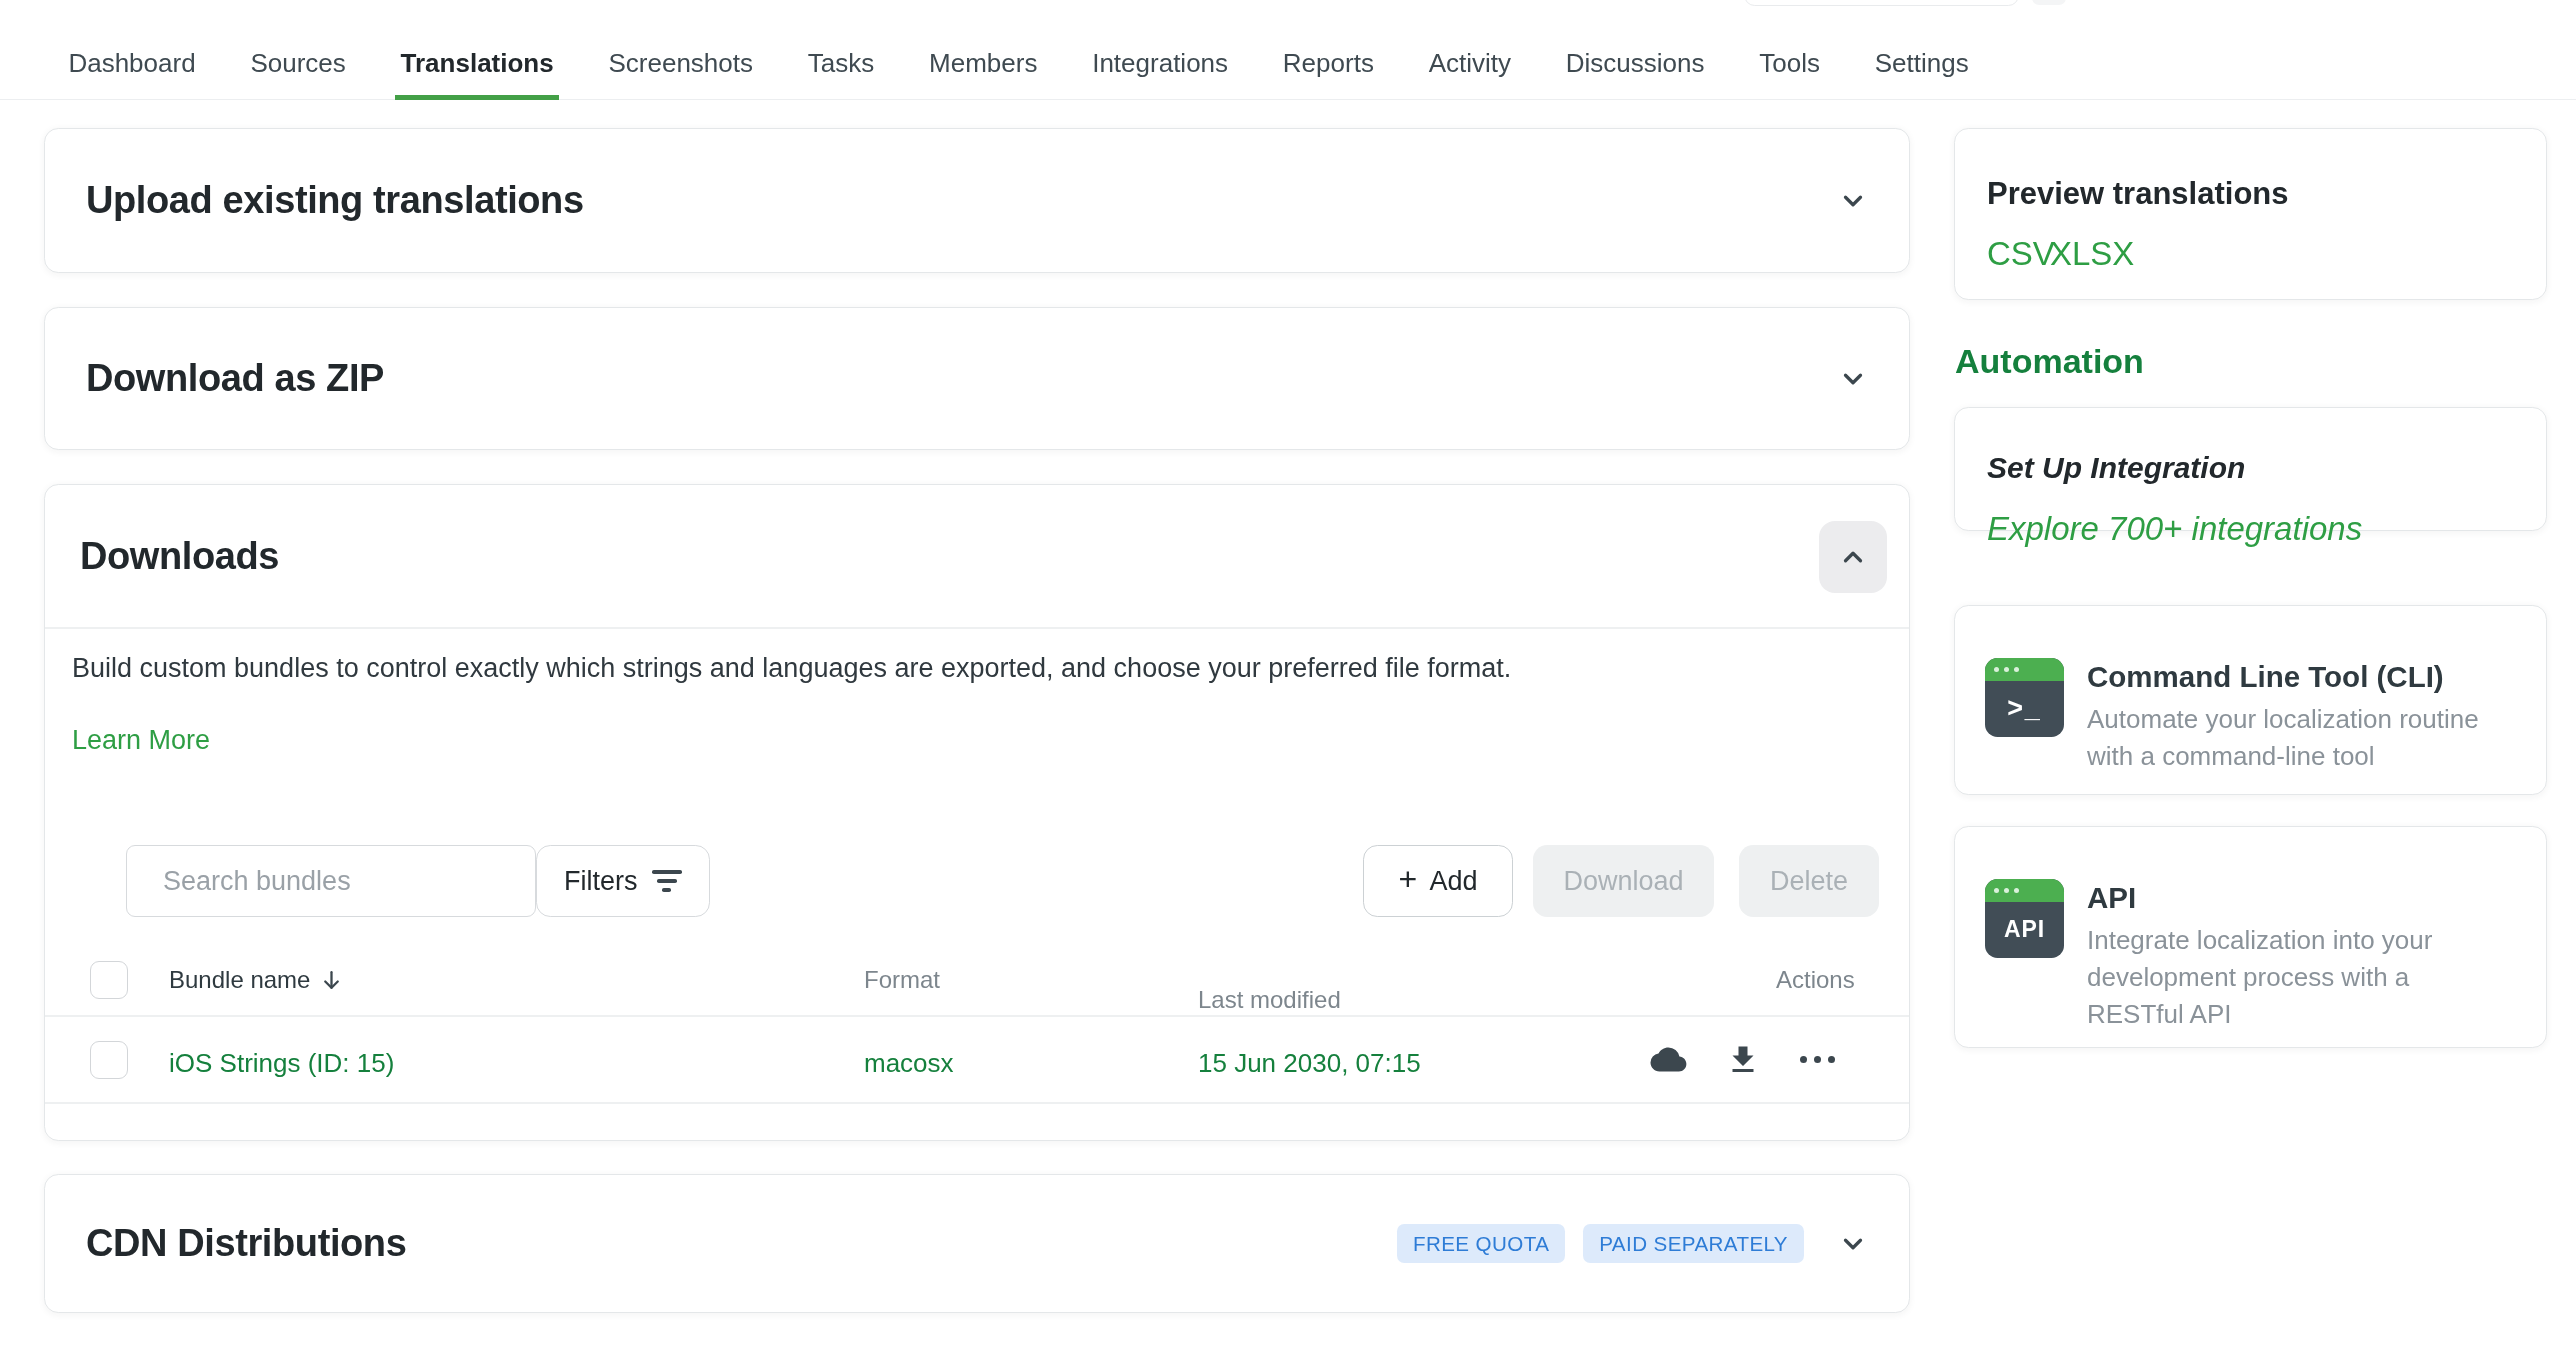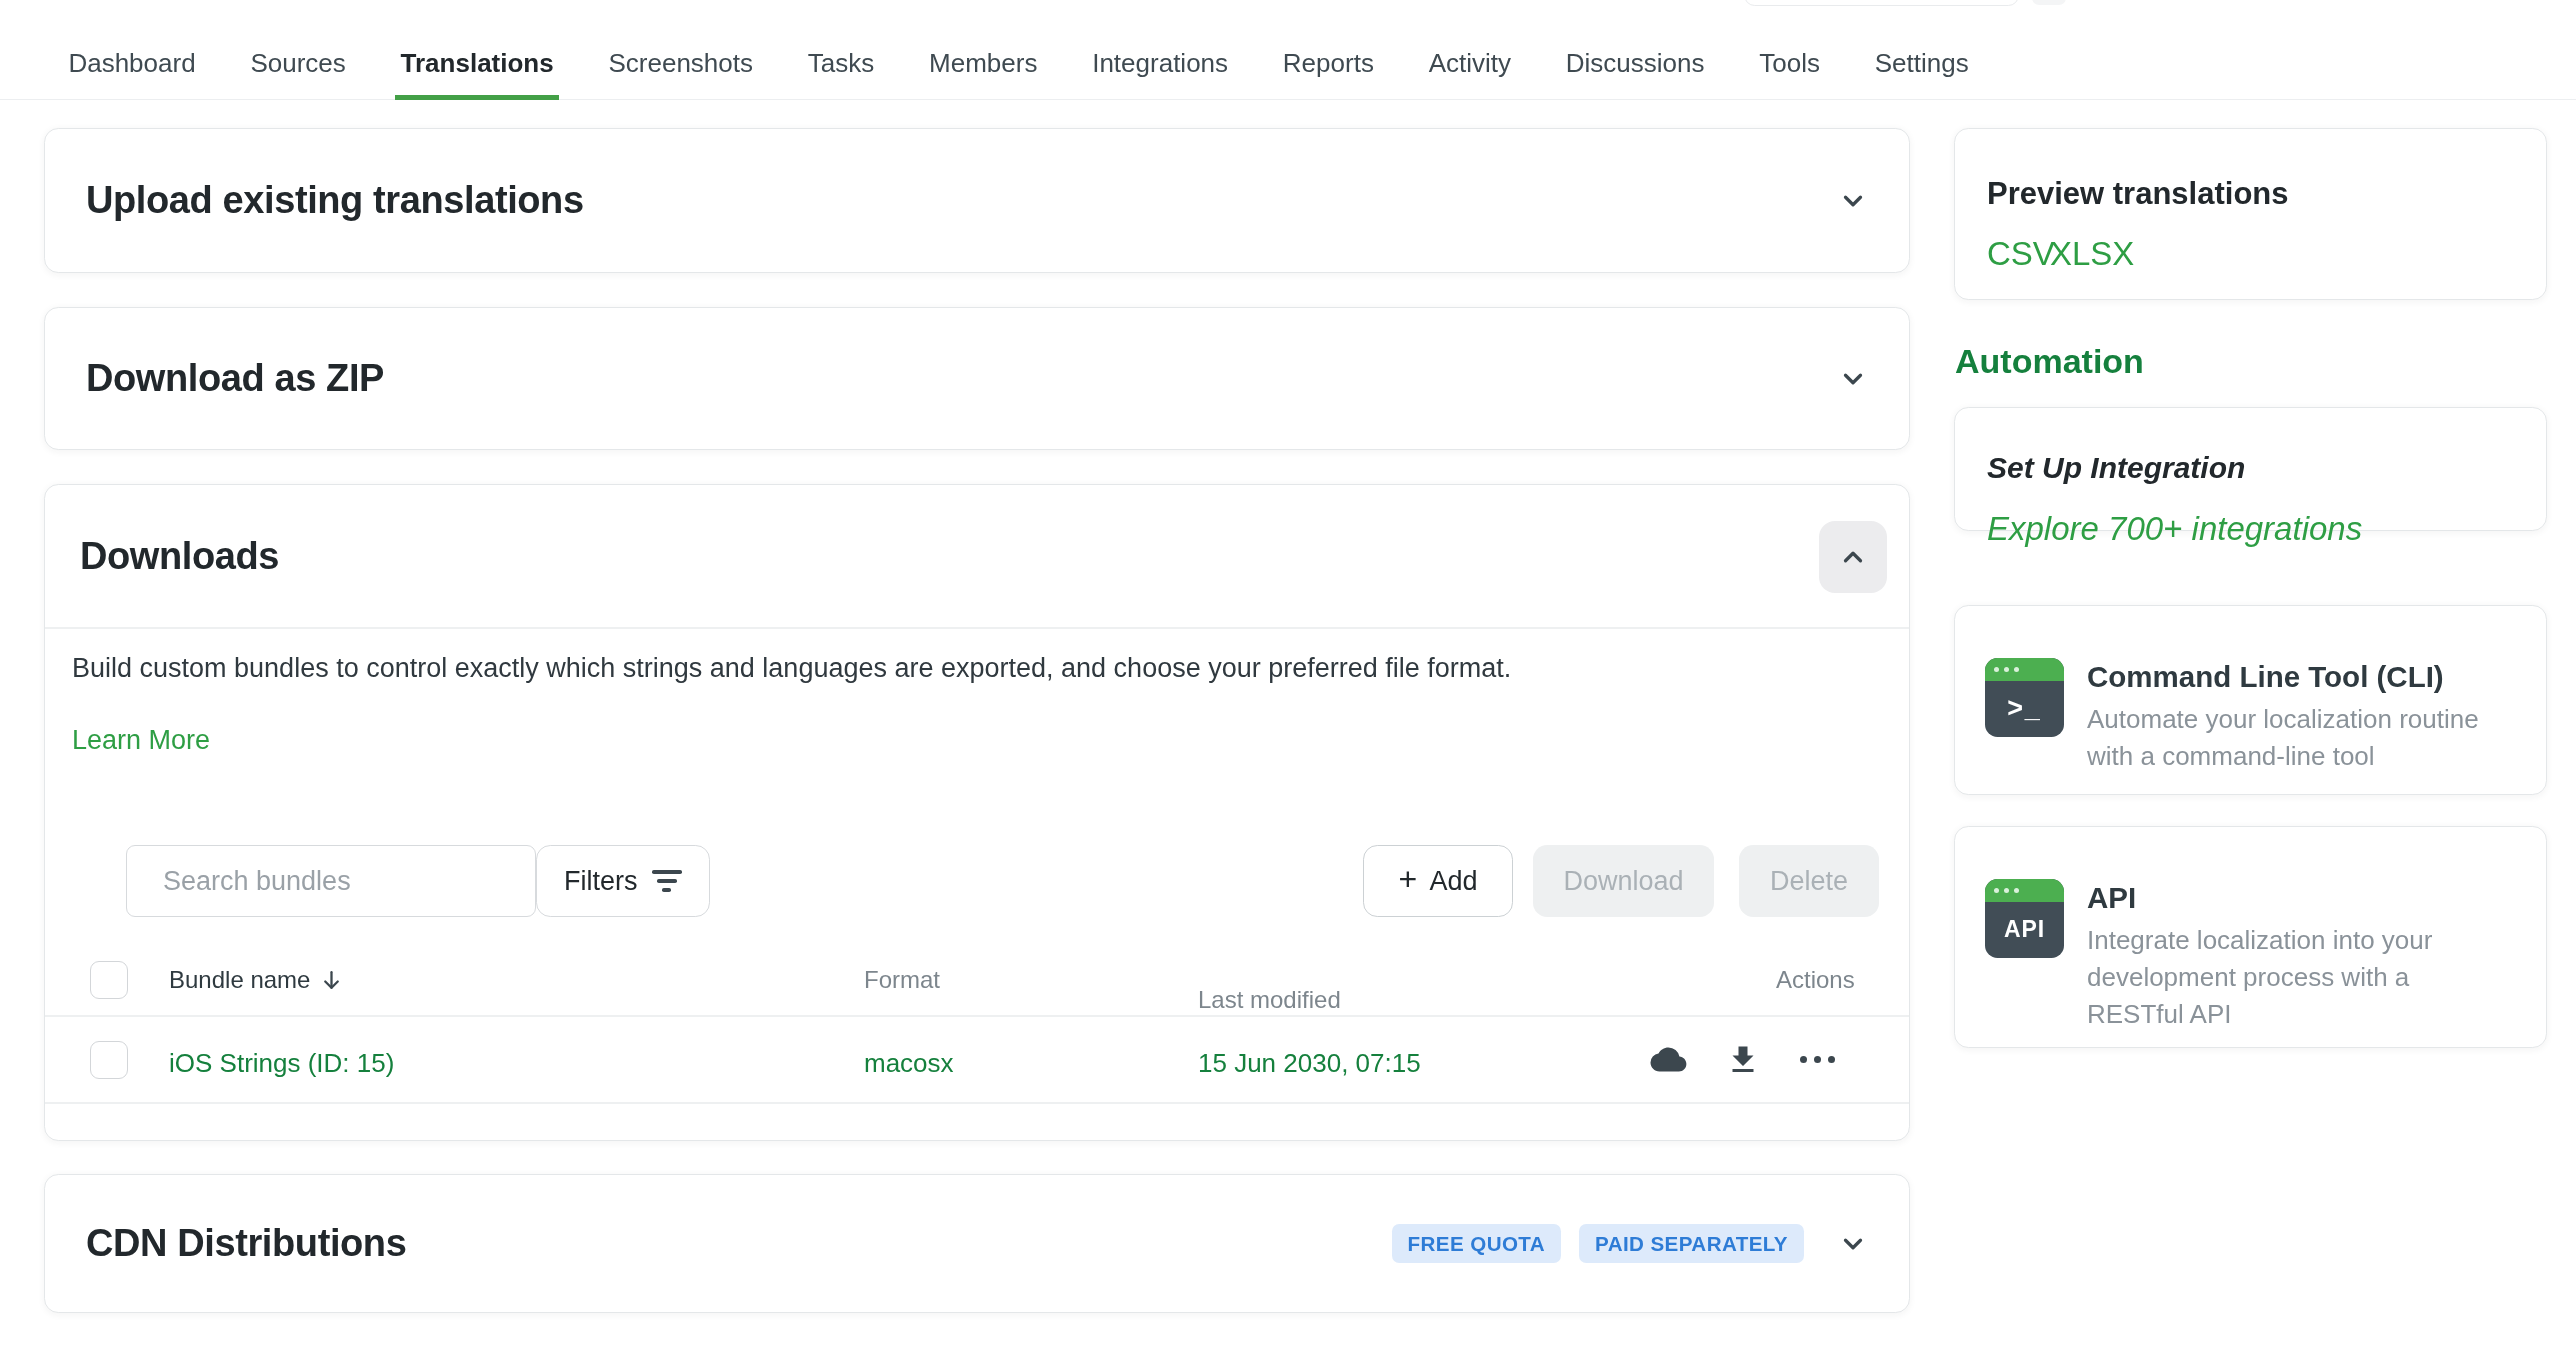--- a/index.html
+++ b/index.html
@@ -61,21 +61,21 @@
   .th { position:absolute; font-size:24px; color:#7d868d; }
   .th.dark { color:#2f3a40; display:flex; align-items:center; gap:9px; }
   .table-divider { position:absolute; left:0; right:0; height:1.8px; background:#eef0f1; }
   .td { position:absolute; font-size:26px; color:#15803d; }
   .row-icon { position:absolute; width:39px; height:39px; cursor:pointer; display:flex; align-items:center; justify-content:center; }
   .dots { display:flex; gap:7.2px; }
   .dots i { width:7.2px; height:7.2px; border-radius:50%; background:#3c474e; display:block; }
 
   
   .badge { height:39px; padding:12px 16px; background:#ddeafb; color:#2e7cd6; border-radius:7.2px;
-           font-size:20.6px; font-weight:700; letter-spacing:0.4px; display:flex; align-items:center; }
+           font-size:20.6px; font-weight:400; letter-spacing:0.4px; display:flex; align-items:center; }
 
   
   .side-title { font-size:31px; font-weight:700; color:#22282c; }
   .side-link { font-size:33px; color:#2e9e44; cursor:pointer; }
   .section-heading { position:absolute; left:1955px; top:342px; font-size:34px; font-weight:700; color:#15803d; }
   .tool-icon { position:absolute; left:30px; top:52px; width:79px; height:79px; border-radius:12.5px; background:#414d56; overflow:hidden; }
   .tool-icon .bar { height:23px; background:#4caf50; display:flex; align-items:center; gap:4.5px; padding-left:9px; }
   .tool-icon .bar i { width:5.4px; height:5.4px; border-radius:50%; background:#d9f0da; display:block; }
   .tool-icon .glyph { height:55px; display:flex; align-items:center; justify-content:center;
                       color:#fff; font-weight:700; font-family:"Liberation Sans", sans-serif; }

